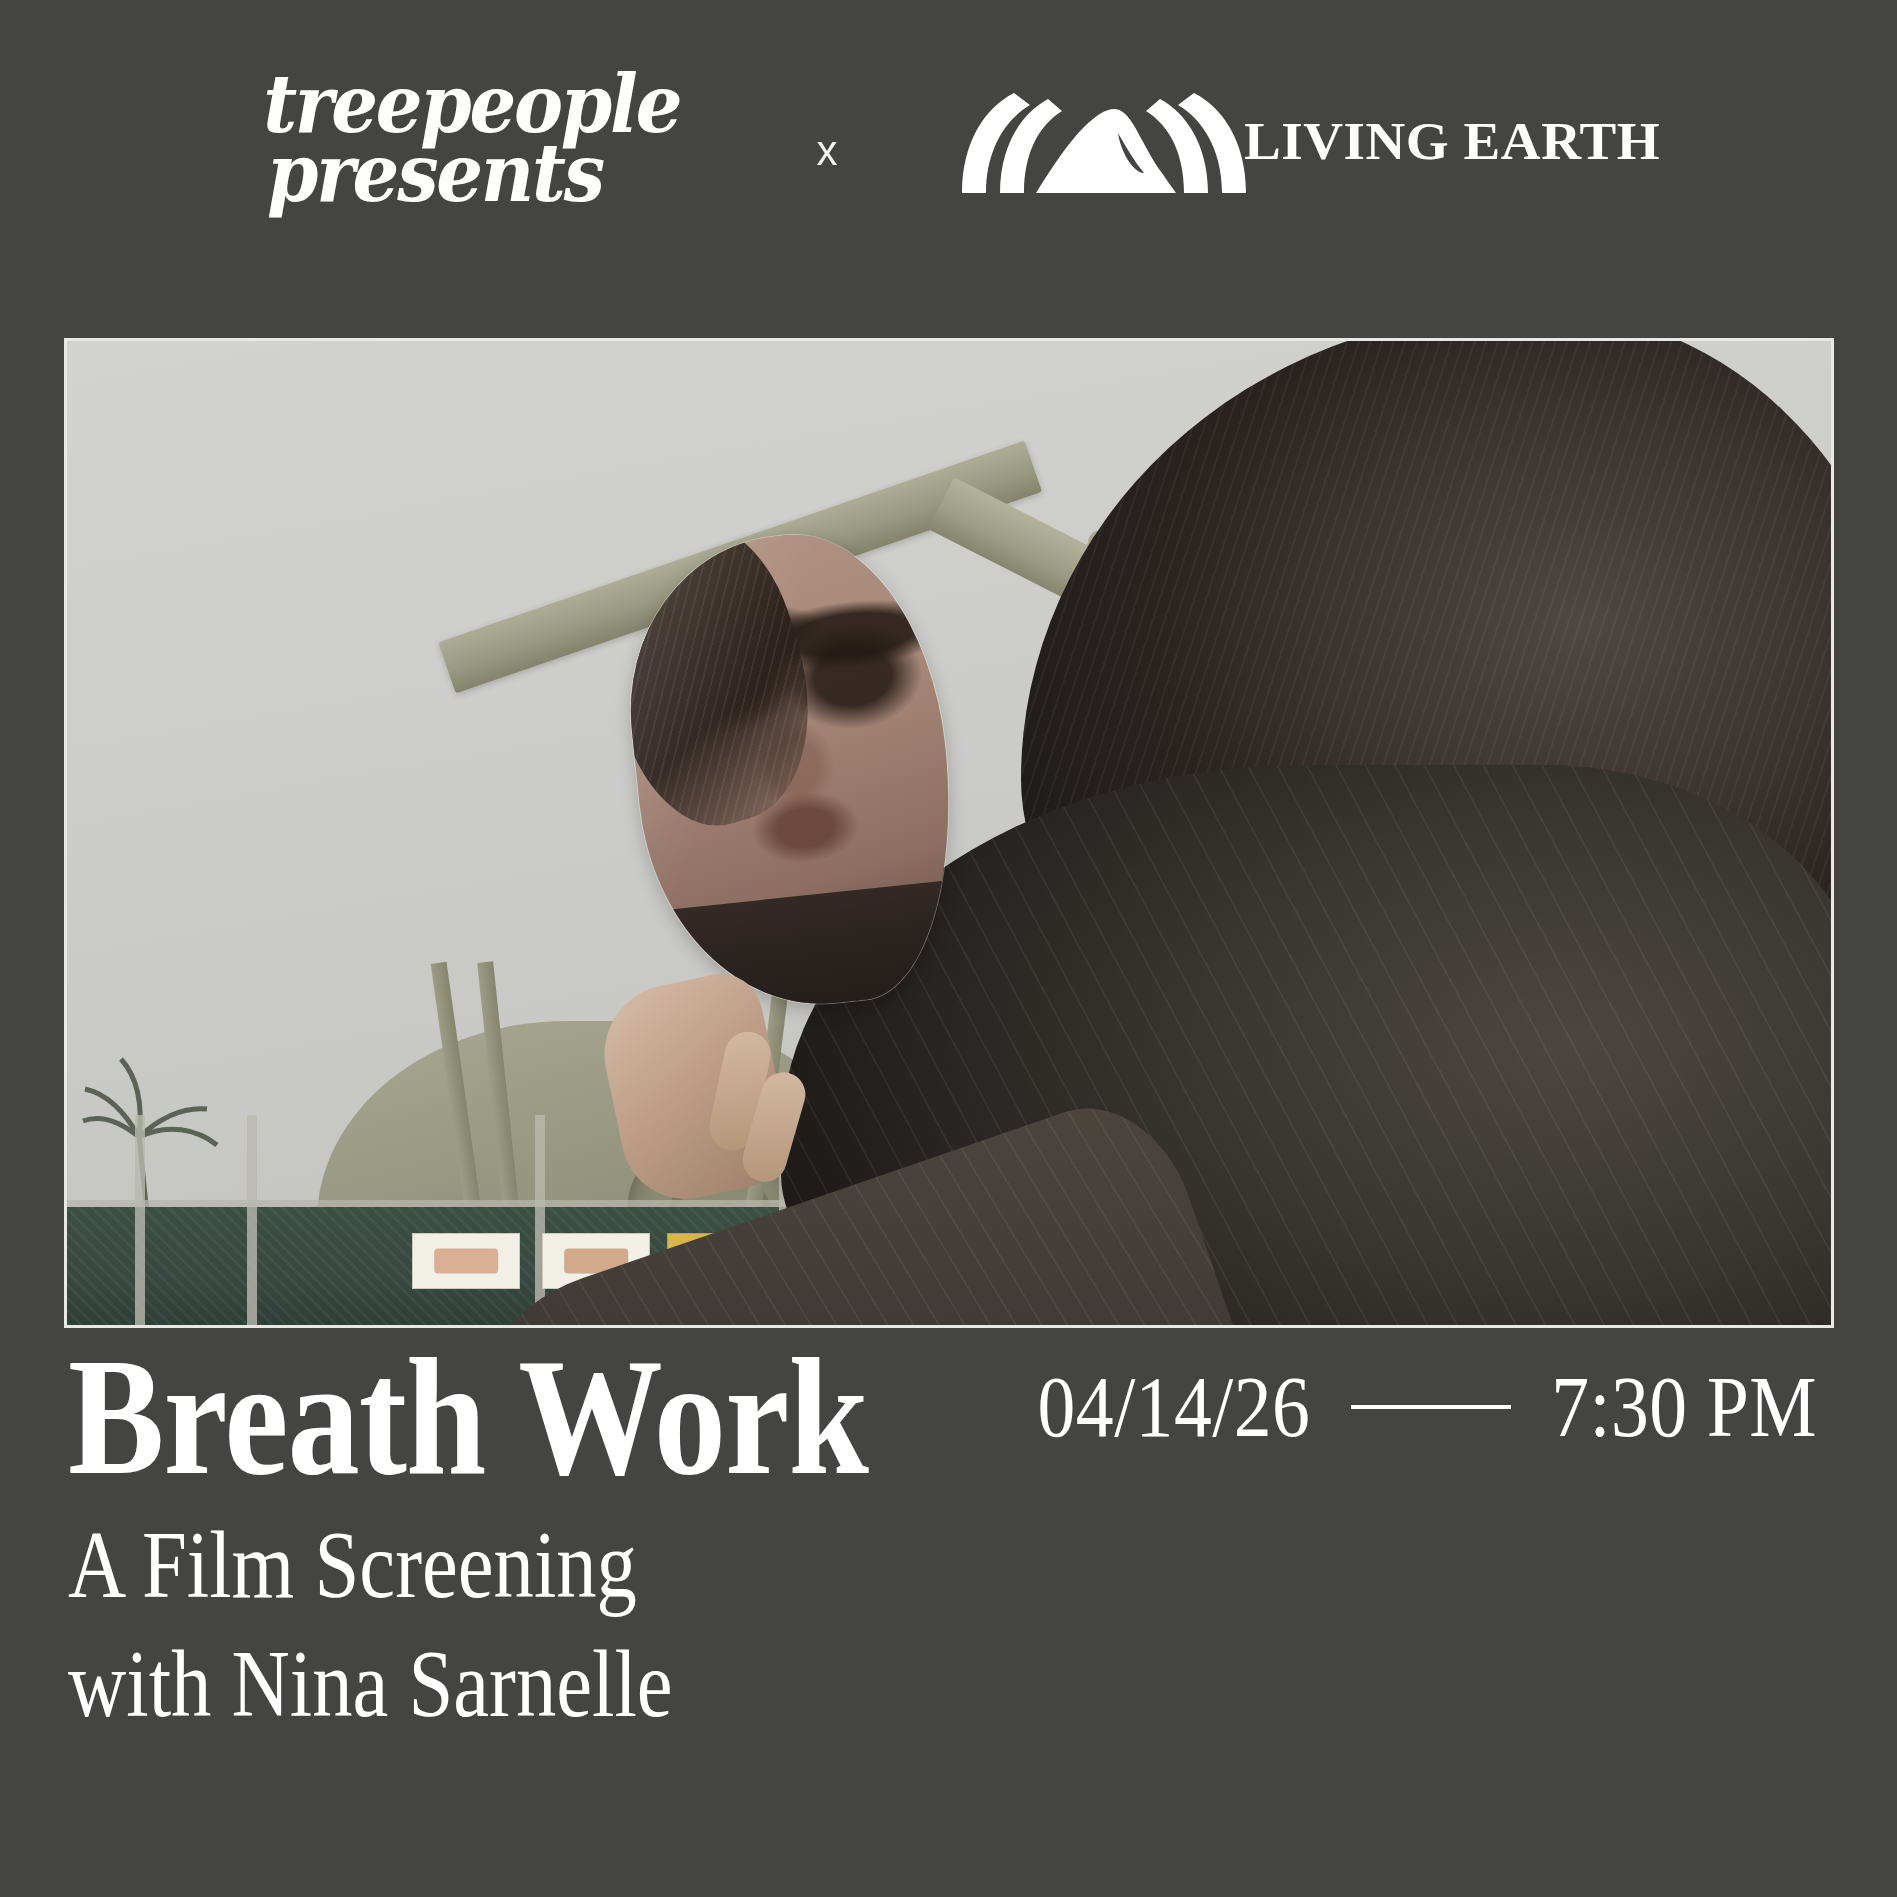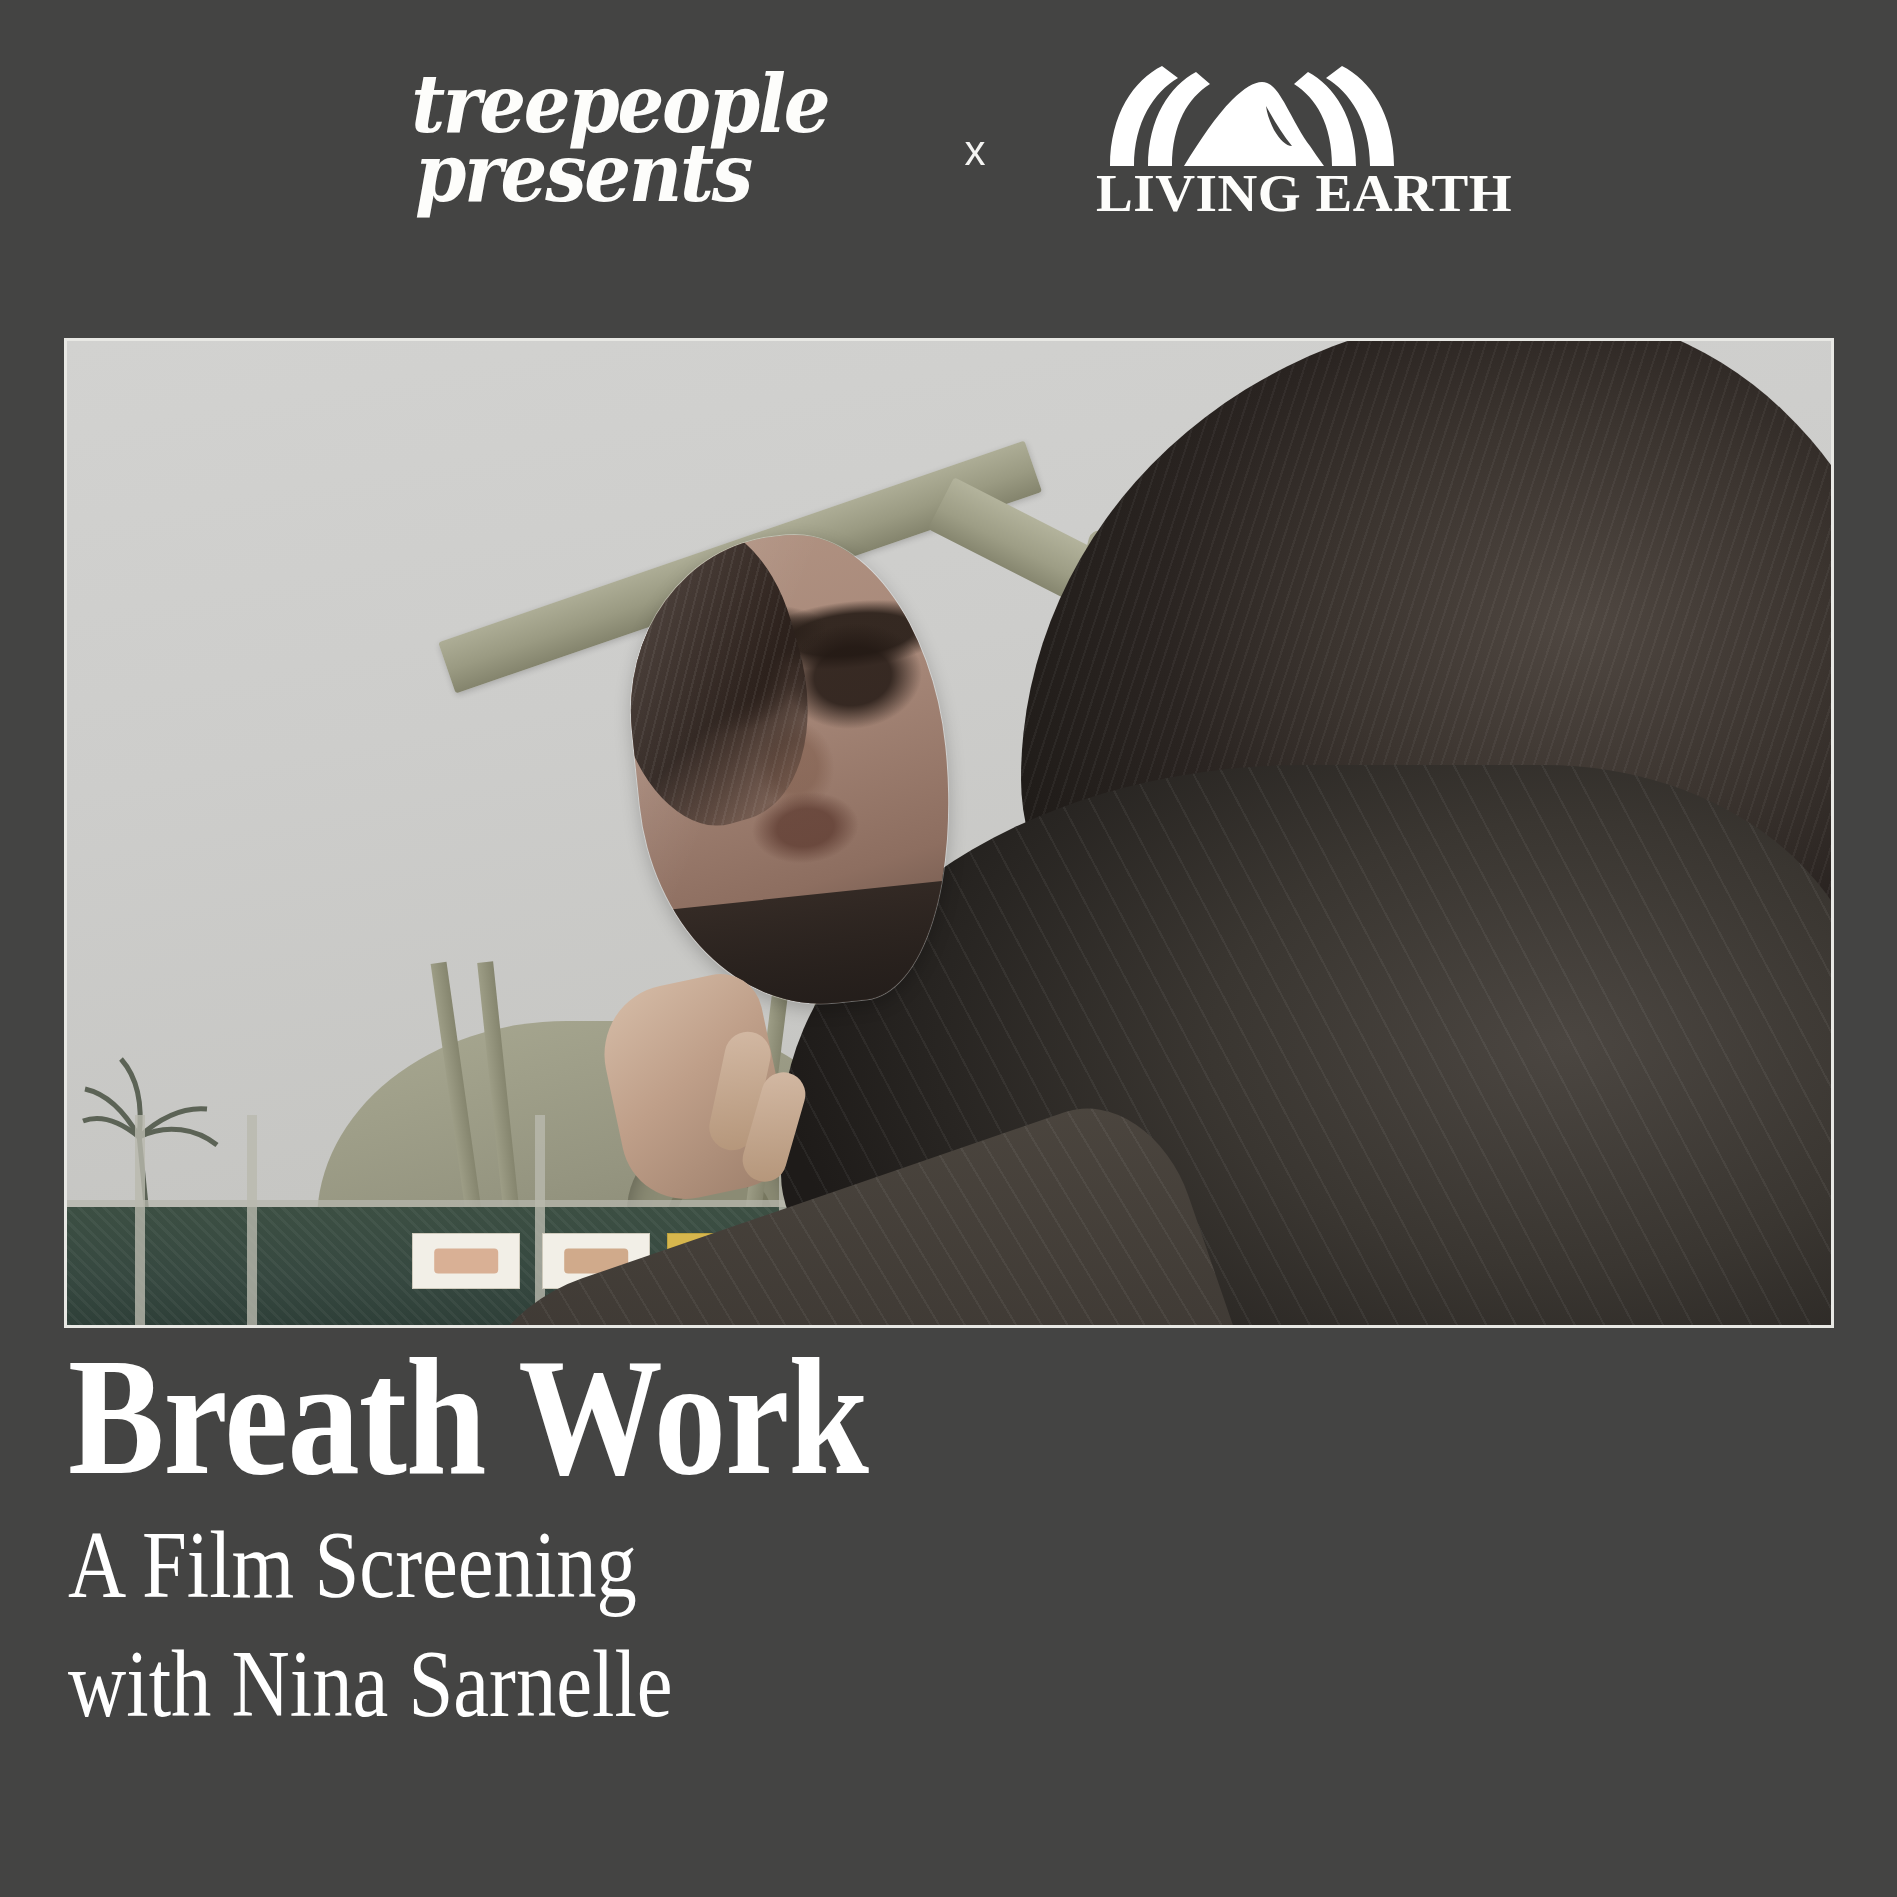--- a/index.html
+++ b/index.html
@@ -56,22 +56,22 @@
   .cross-mark {
     font-family: "Liberation Sans", sans-serif;
     font-size: 42px;
     font-weight: 400;
     color: #f4f4f2;
     transform: translateY(6px);
   }
 
   .le-logo {
     display: flex;
-    flex-direction: column;
-    align-items: flex-start;
+    flex-direction: row;
+    align-items: center;
     transform: translateY(-4px);
   }
   .le-mark {
     width: 296px;
     height: 104px;
     display: block;
   }
   .le-word {
     font-family: "Liberation Serif", serif;
     font-weight: 700;
@@ -564,17 +564,22 @@
 
   <div class="bottom">
 
     <div class="left-col">
       <h1 class="event-title">Breath Work</h1>
       <p class="event-sub">A Film Screening</p>
       <p class="event-sub">with Nina Sarnelle</p>
     </div>
 
     <div class="right-col">
+      <div class="datetime">
+        <span class="dt-part">04/14/26</span>
+        <span class="dt-rule"></span>
+        <span class="dt-part">7:30 PM</span>
+      </div>
 
     </div>
 
   </div>
 </div>
 
 </body></html>

